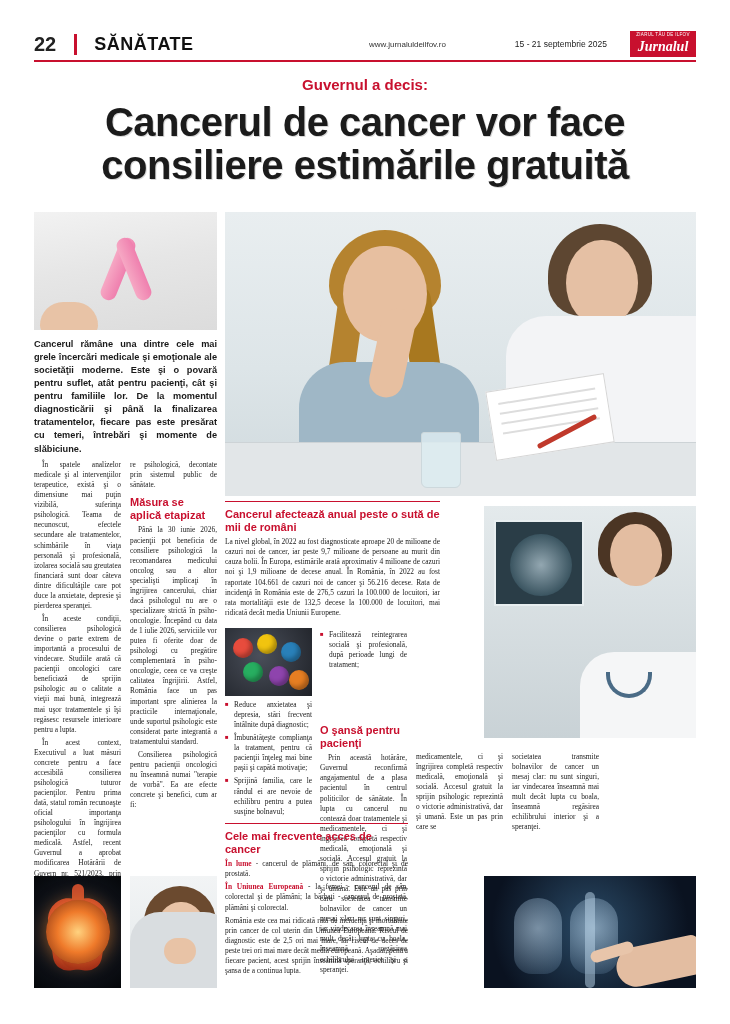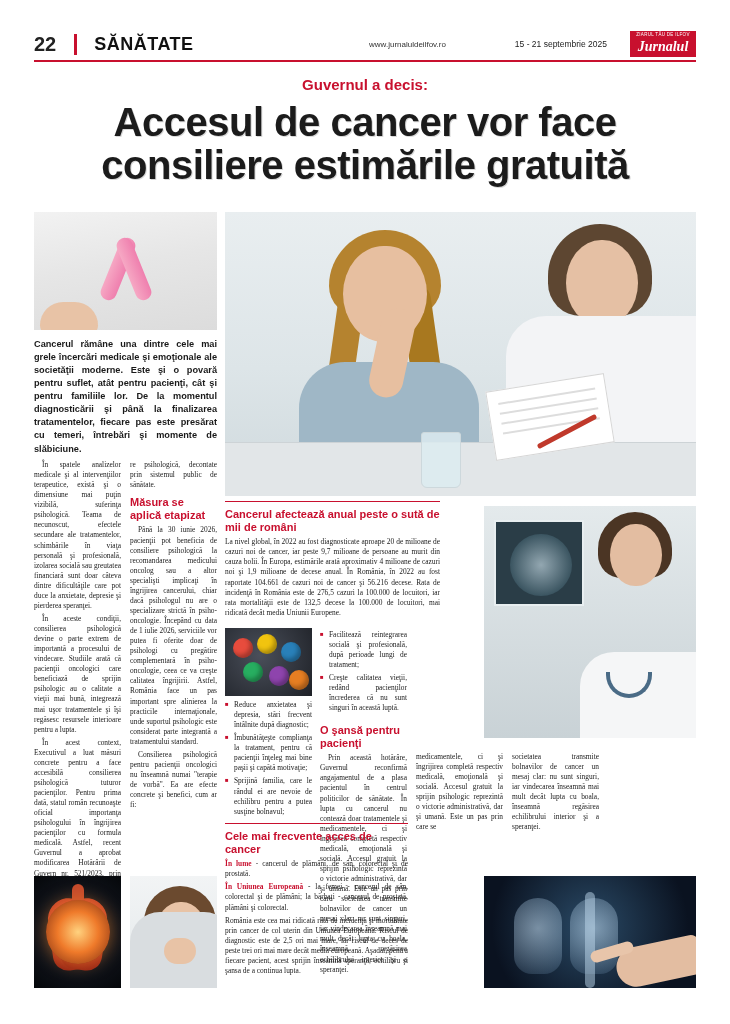--- a/index.html
+++ b/index.html
@@ -359,21 +359,21 @@
     <span class="site-url">www.jurnaluldeilfov.ro</span>
     <span class="issue-date">15 - 21 septembrie 2025</span>
     <span class="logo">
       <span class="logo-top">ZIARUL TĂU DE ILFOV</span>
       <span class="logo-main">Jurnalul</span>
     </span>
   </div>
 
   <div class="kicker">Guvernul a decis:</div>
   <div class="headline">
-    <span class="l1">Accesul de cancer vor face</span>
+    <span class="l1">Cancerul de cancer vor face</span>
     <span class="l2">consiliere estimările gratuită</span>
   </div>
 
   <div class="abs img ribbon-photo" style="left:34px; top:212px; width:183px; height:118px;">
     <div class="ribbon"></div>
     <div class="ribbon-hand"></div>
   </div>
 
   <div class="abs img main-photo" style="left:225px; top:212px; width:471px; height:284px;">
     <div class="mp-wall"></div>
@@ -432,21 +432,20 @@
   </div>
 
   <div class="abs body-col" style="left:225px; top:700px; width:87px;">
     <p class="bullet">Reduce anxietatea şi depresia, stări frecvent întâlnite după diagnostic;</p>
     <p class="bullet">Îmbunătăţeşte complianţa la tratament, pentru că pacienţii înţeleg mai bine paşii şi capătă motivaţie;</p>
     <p class="bullet">Sprijină familia, care le rândul ei are nevoie de echilibru pentru a putea susţine bolnavul;</p>
   </div>
 
   <div class="abs body-col" style="left:320px; top:630px; width:87px;">
     <p class="bullet">Facilitează reintegrarea socială şi profesională, după perioade lungi de tratament;</p>
-    <p class="bullet">Creşte calitatea vieţii, redând pacienţilor încrederea că nu sunt singuri în această luptă.</p>
   </div>
   <div class="abs" style="left:320px; top:718px; width:87px;">
     <div class="subhead">O şansă pentru pacienţi</div>
     <div class="body-col">
       <p>Prin această hotărâre, Guvernul reconfirmă angajamentul de a plasa pacientul în centrul politicilor de sănătate. În lupta cu cancerul nu contează doar tratamentele şi medicamentele, ci şi îngrijirea completă respectiv medicală, emoţională şi socială. Accesul gratuit la sprijin psihologic reprezintă o victorie administrativă, dar şi umană. Este un pas prin care societatea transmite bolnavilor de cancer un mesaj clar: nu sunt singuri, iar vindecarea înseamnă mai mult decât lupta cu boala, înseamnă regăsirea echilibrului interior şi a speranţei.</p>
     </div>
   </div>
 
   <div class="abs body-col" style="left:416px; top:752px; width:87px;">
     <p class="noind">medicamentele, ci şi îngrijirea completă respectiv medicală, emoţională şi socială. Accesul gratuit la sprijin psihologic reprezintă o victorie administrativă, dar şi umană. Este un pas prin care se</p>

